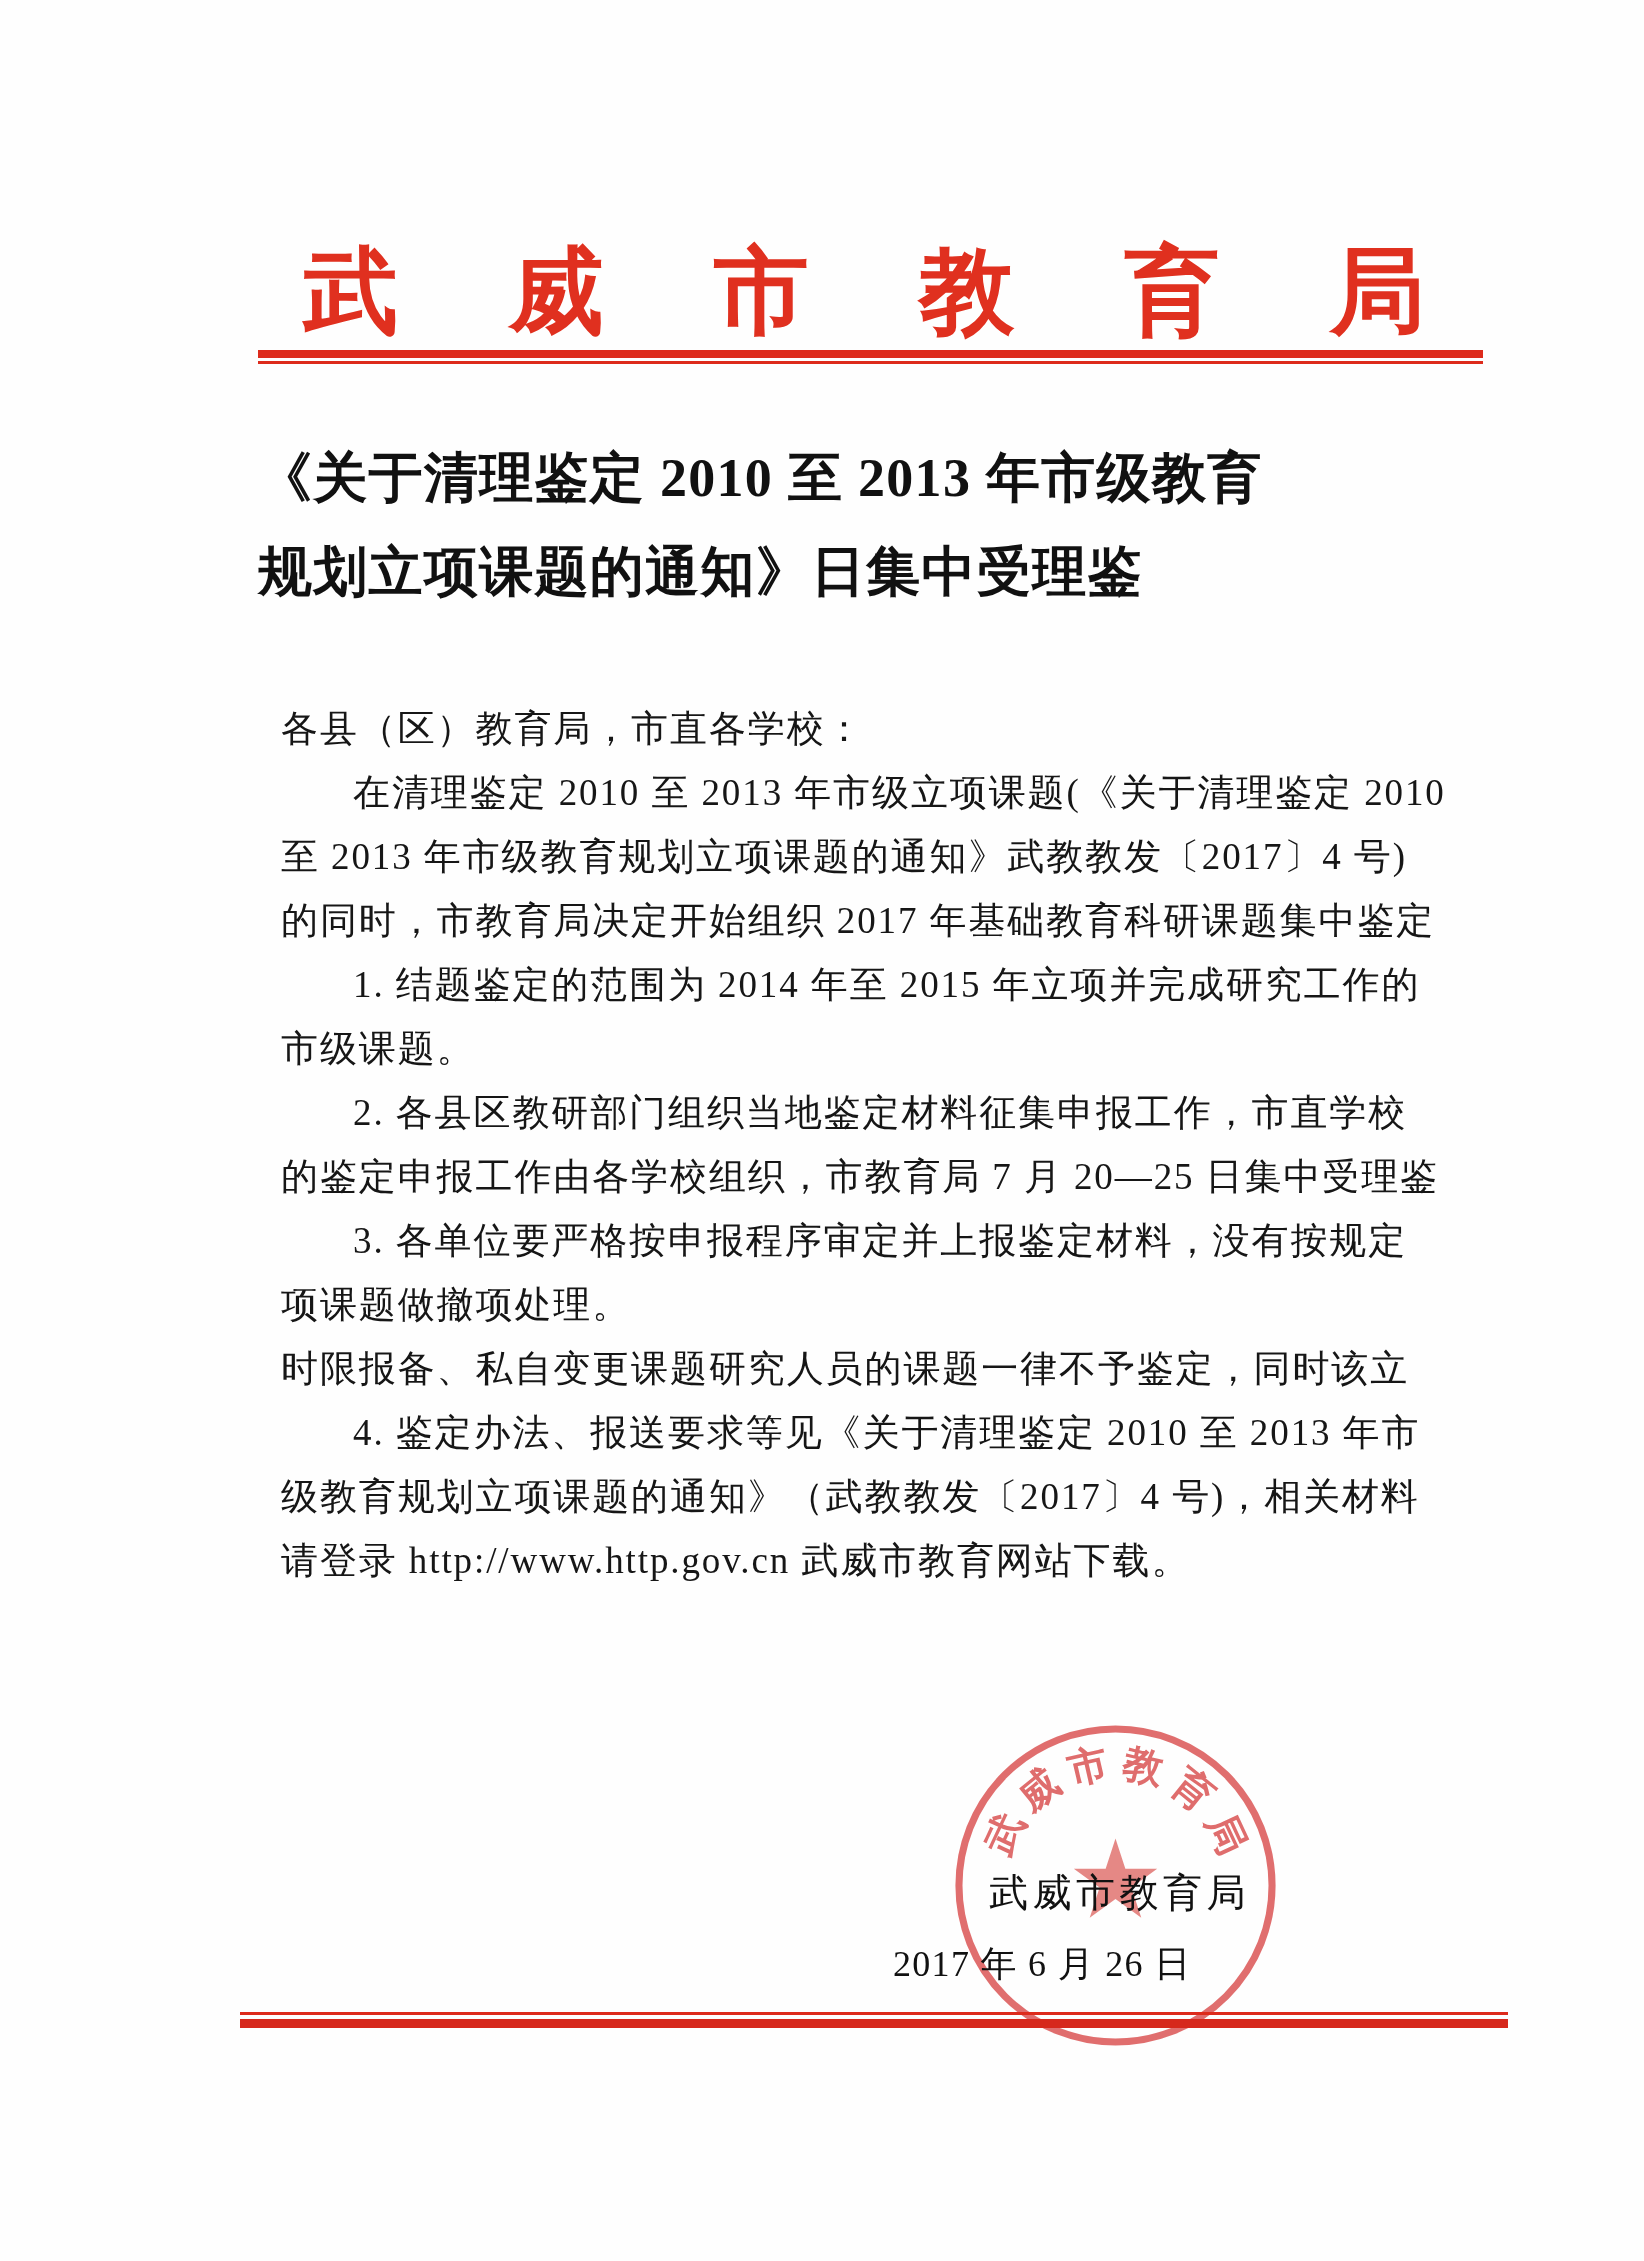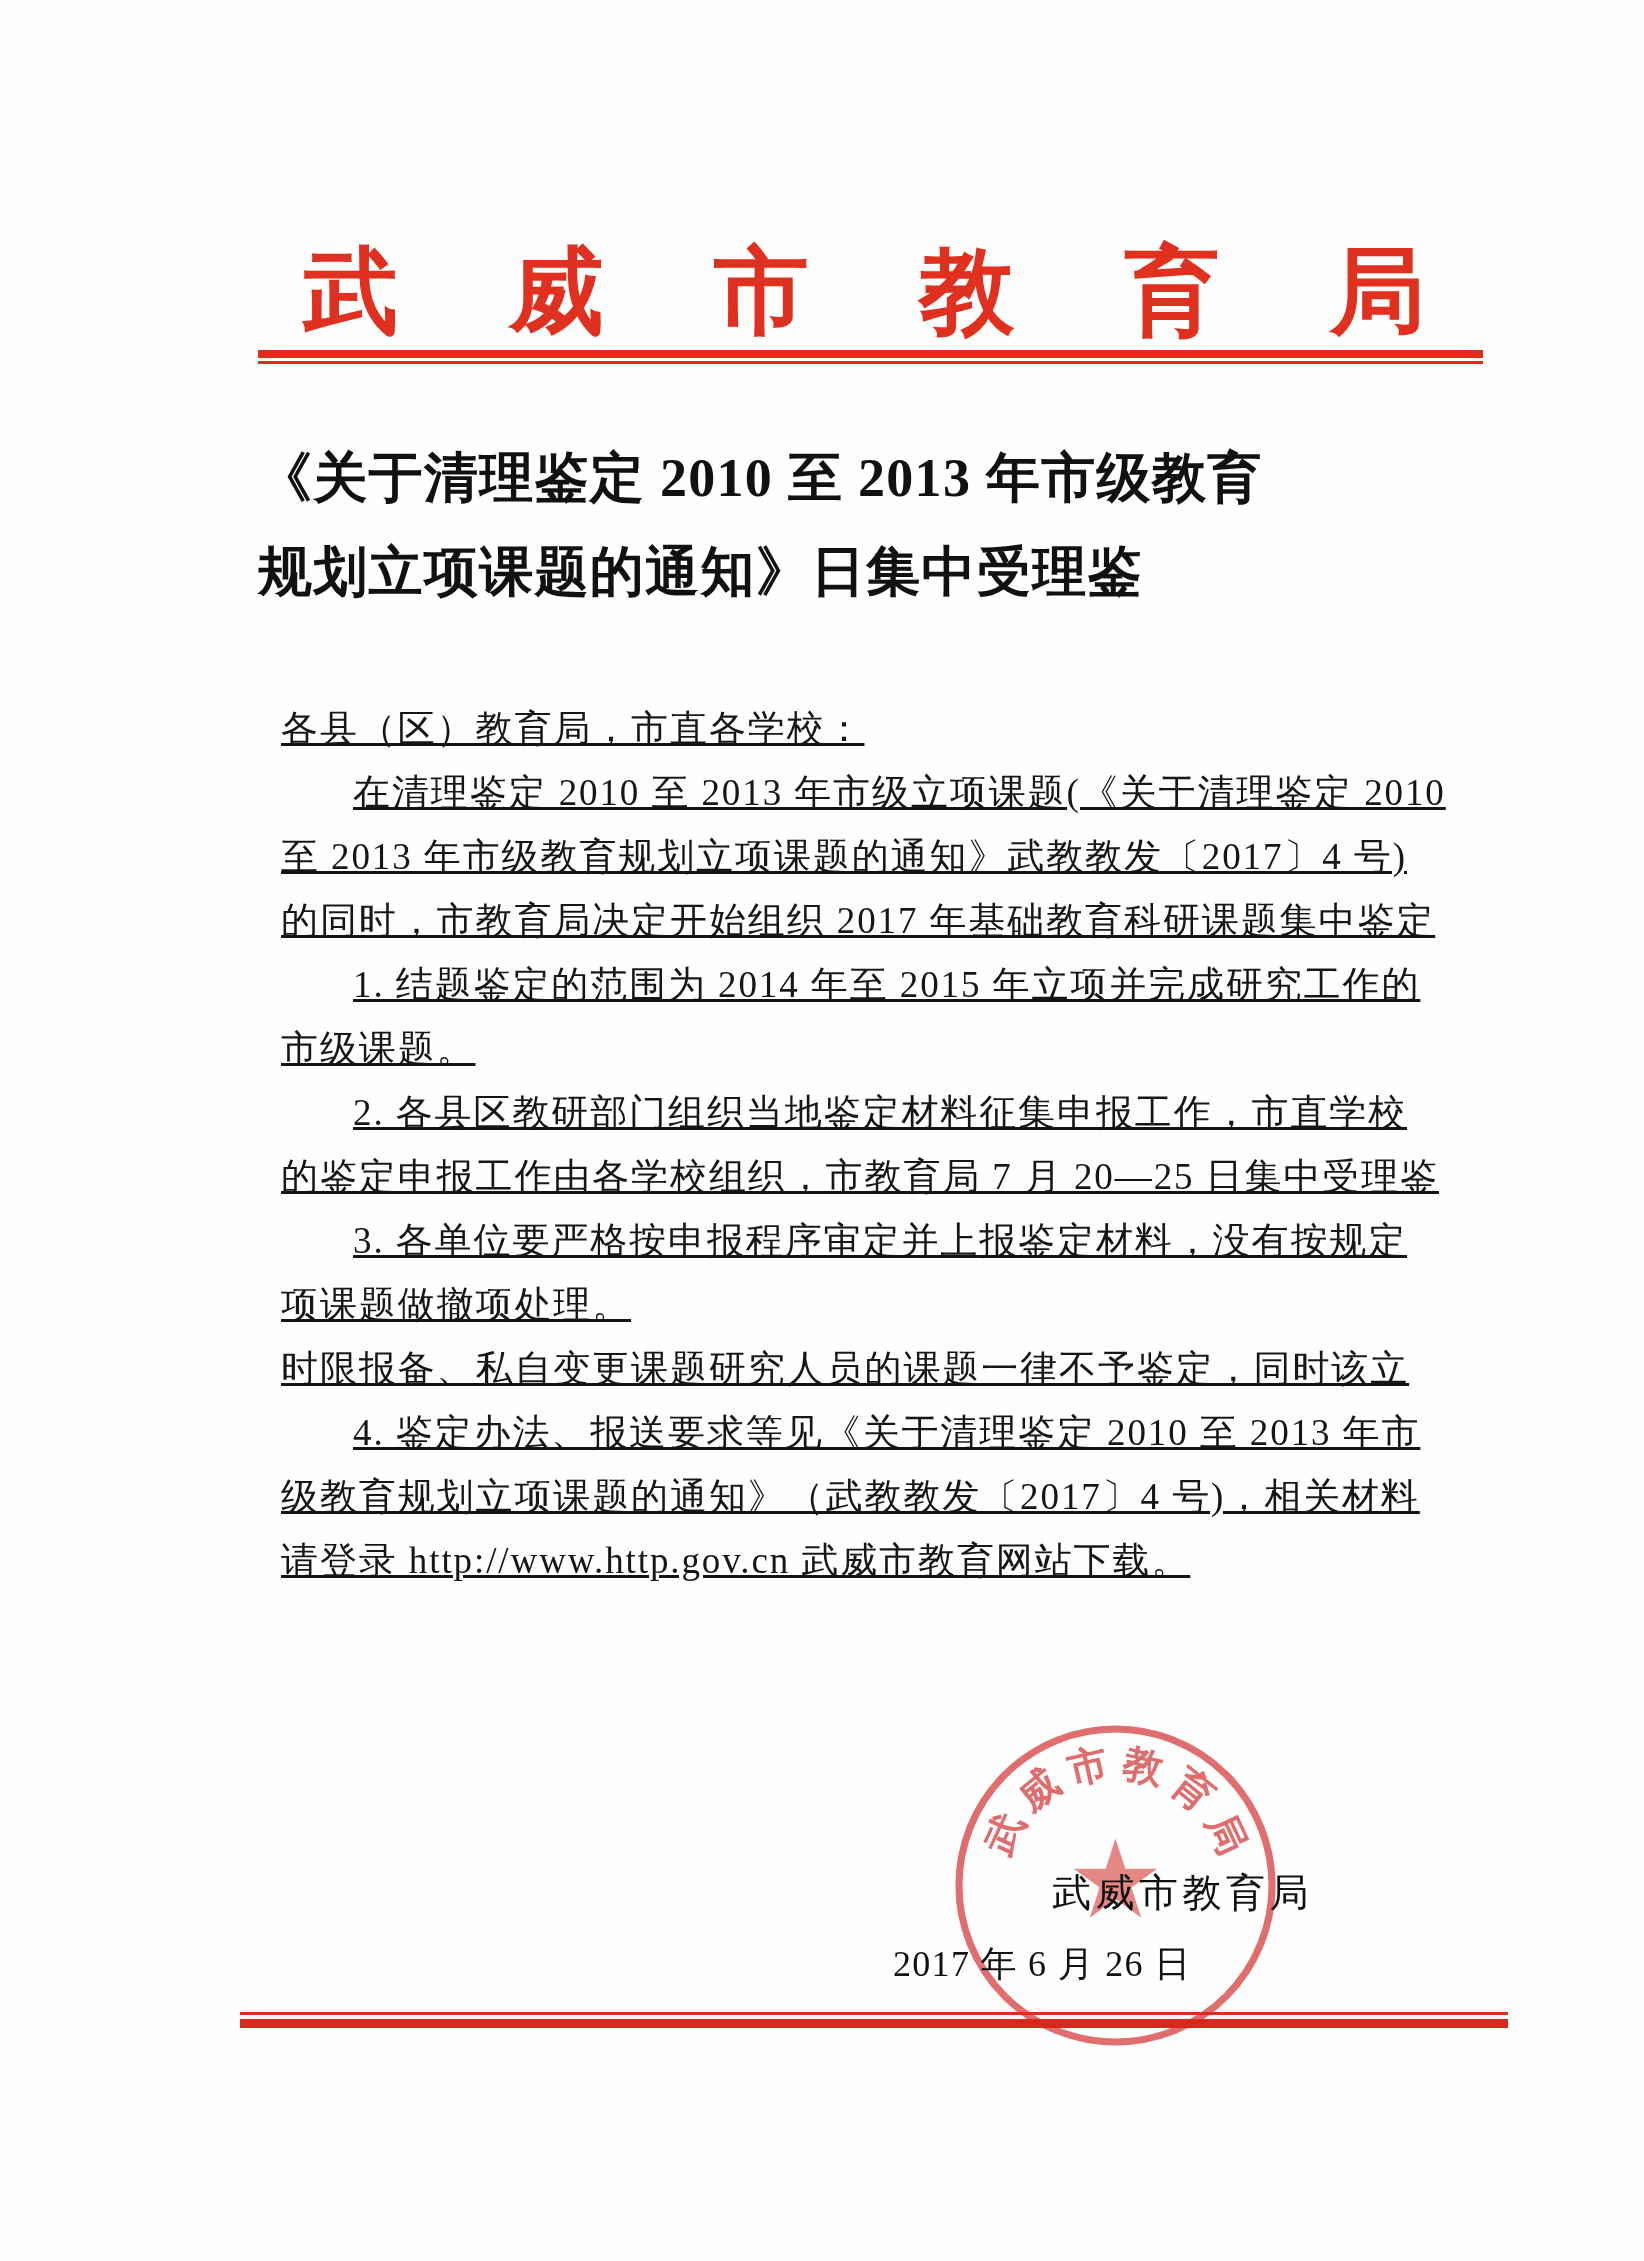--- a/index.html
+++ b/index.html
@@ -39,26 +39,26 @@
     color: #111;
     letter-spacing: 1.3px;
   }
   
   .doc-body {
     position: absolute; left: 281px; top: 697px; width: 1135px;
     font-size: 37px; line-height: 64px;
     letter-spacing: 1.9px;
     color: #161616;
   }
-  .line { white-space: nowrap; text-decoration: underline; }
+  .line { white-space: nowrap; }
   .line.indent { text-indent: 72px; }
   
   .sig-org {
     position: absolute; left: 926px; top: 1866px; width: 387px;
-    text-align: right; font-size: 39px; letter-spacing: 4.5px;
+    text-align: center; font-size: 39px; letter-spacing: 4.5px;
     color: #111; white-space: nowrap;
   }
   .sig-date {
     position: absolute; left: 893px; top: 1940px; width: 387px;
     font-size: 36px; letter-spacing: 1.3px;
     color: #111; white-space: nowrap;
   }
   
   .seal {
     position: absolute; left: 948px; top: 1718px; width: 335px; height: 335px;

